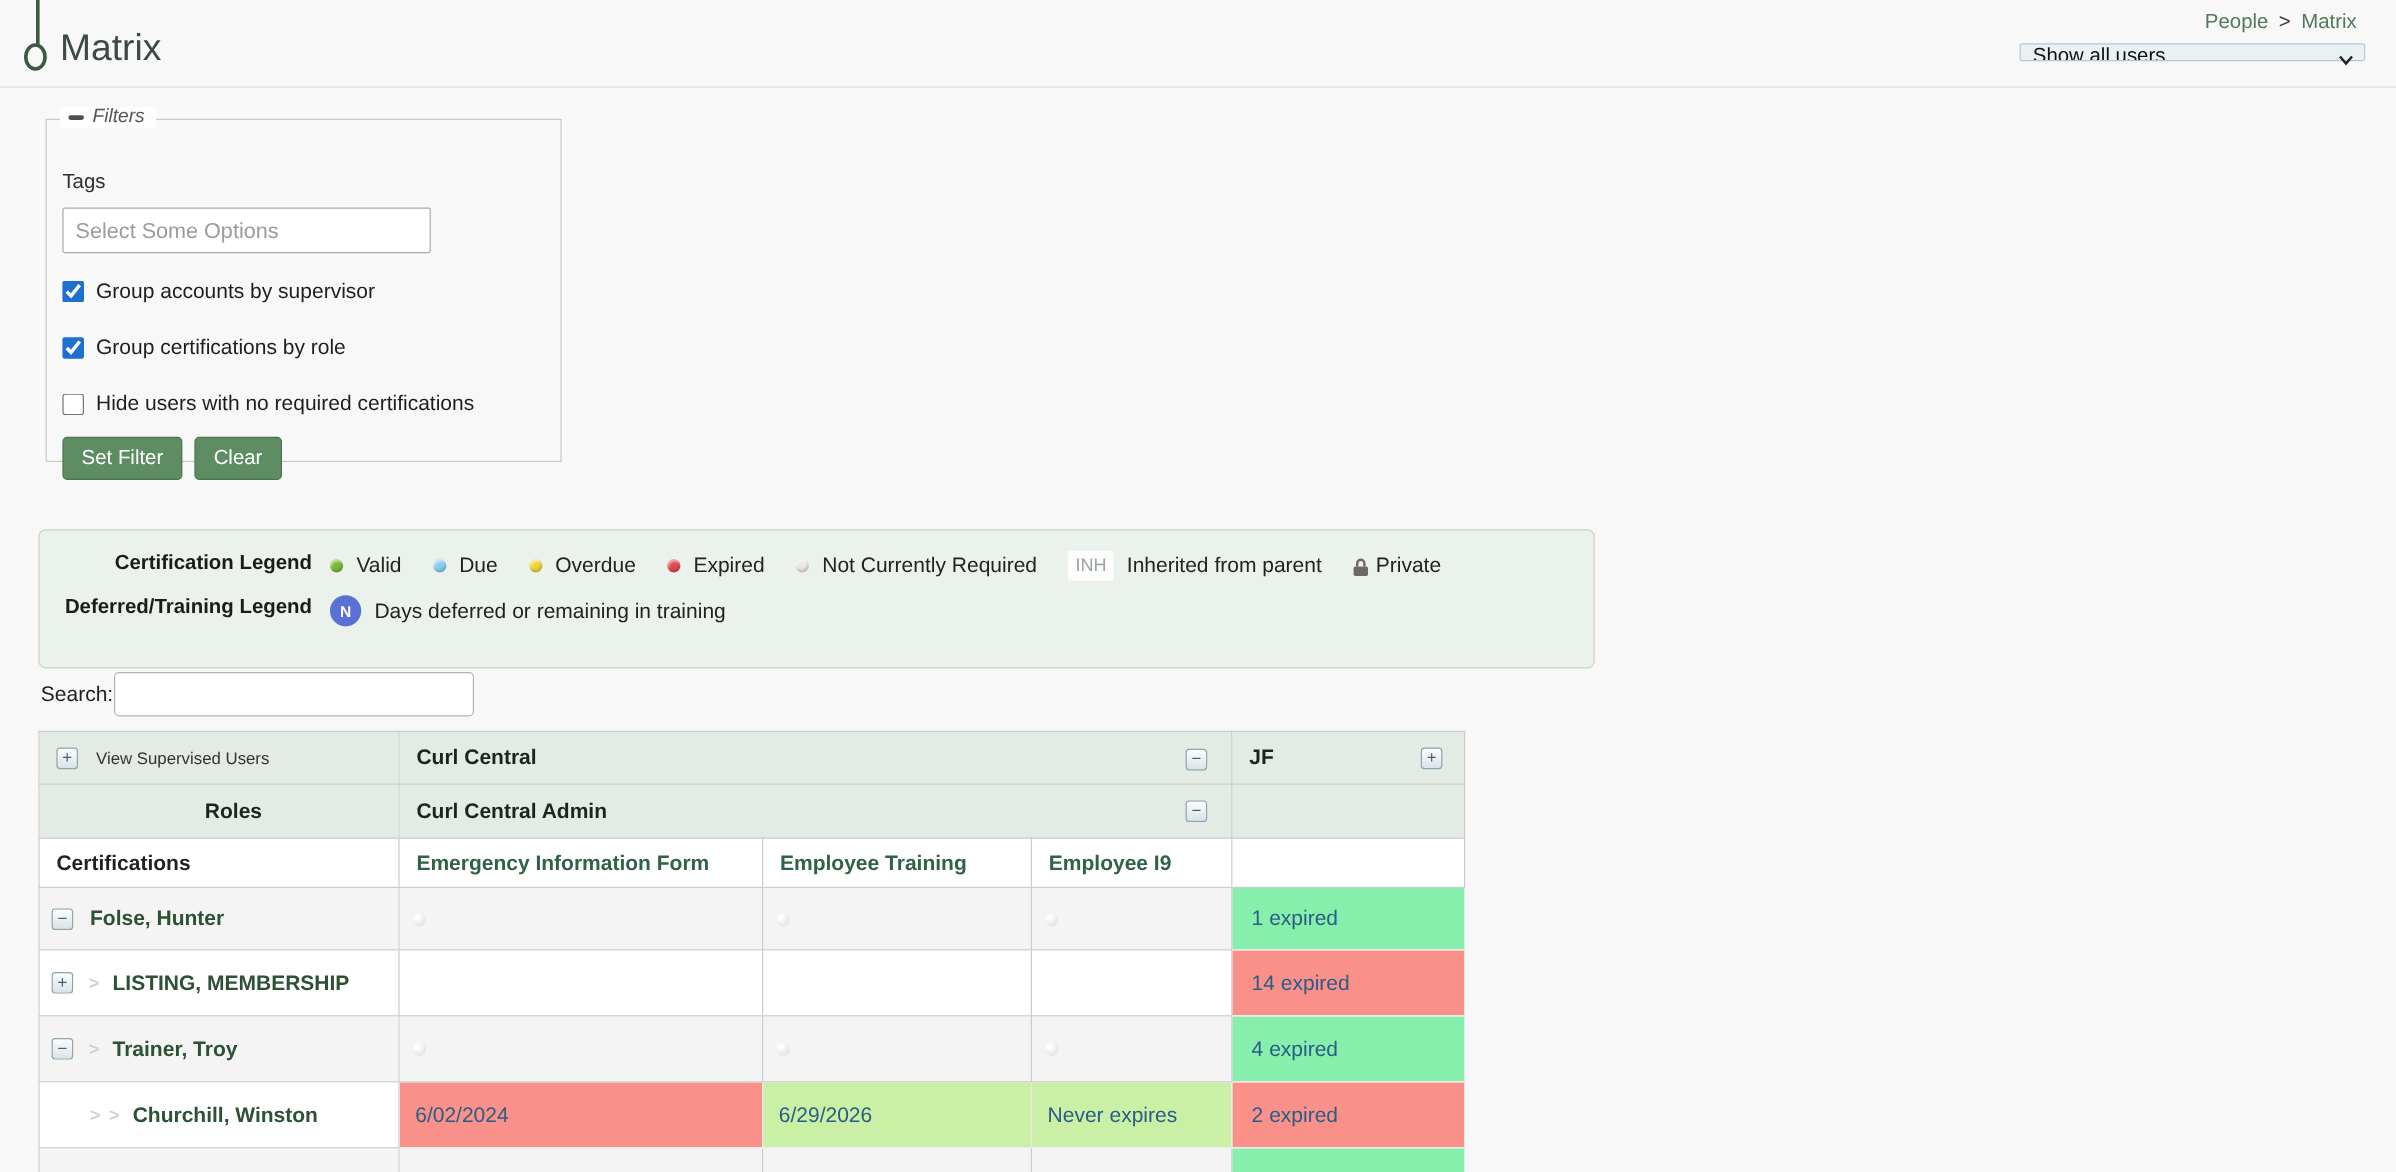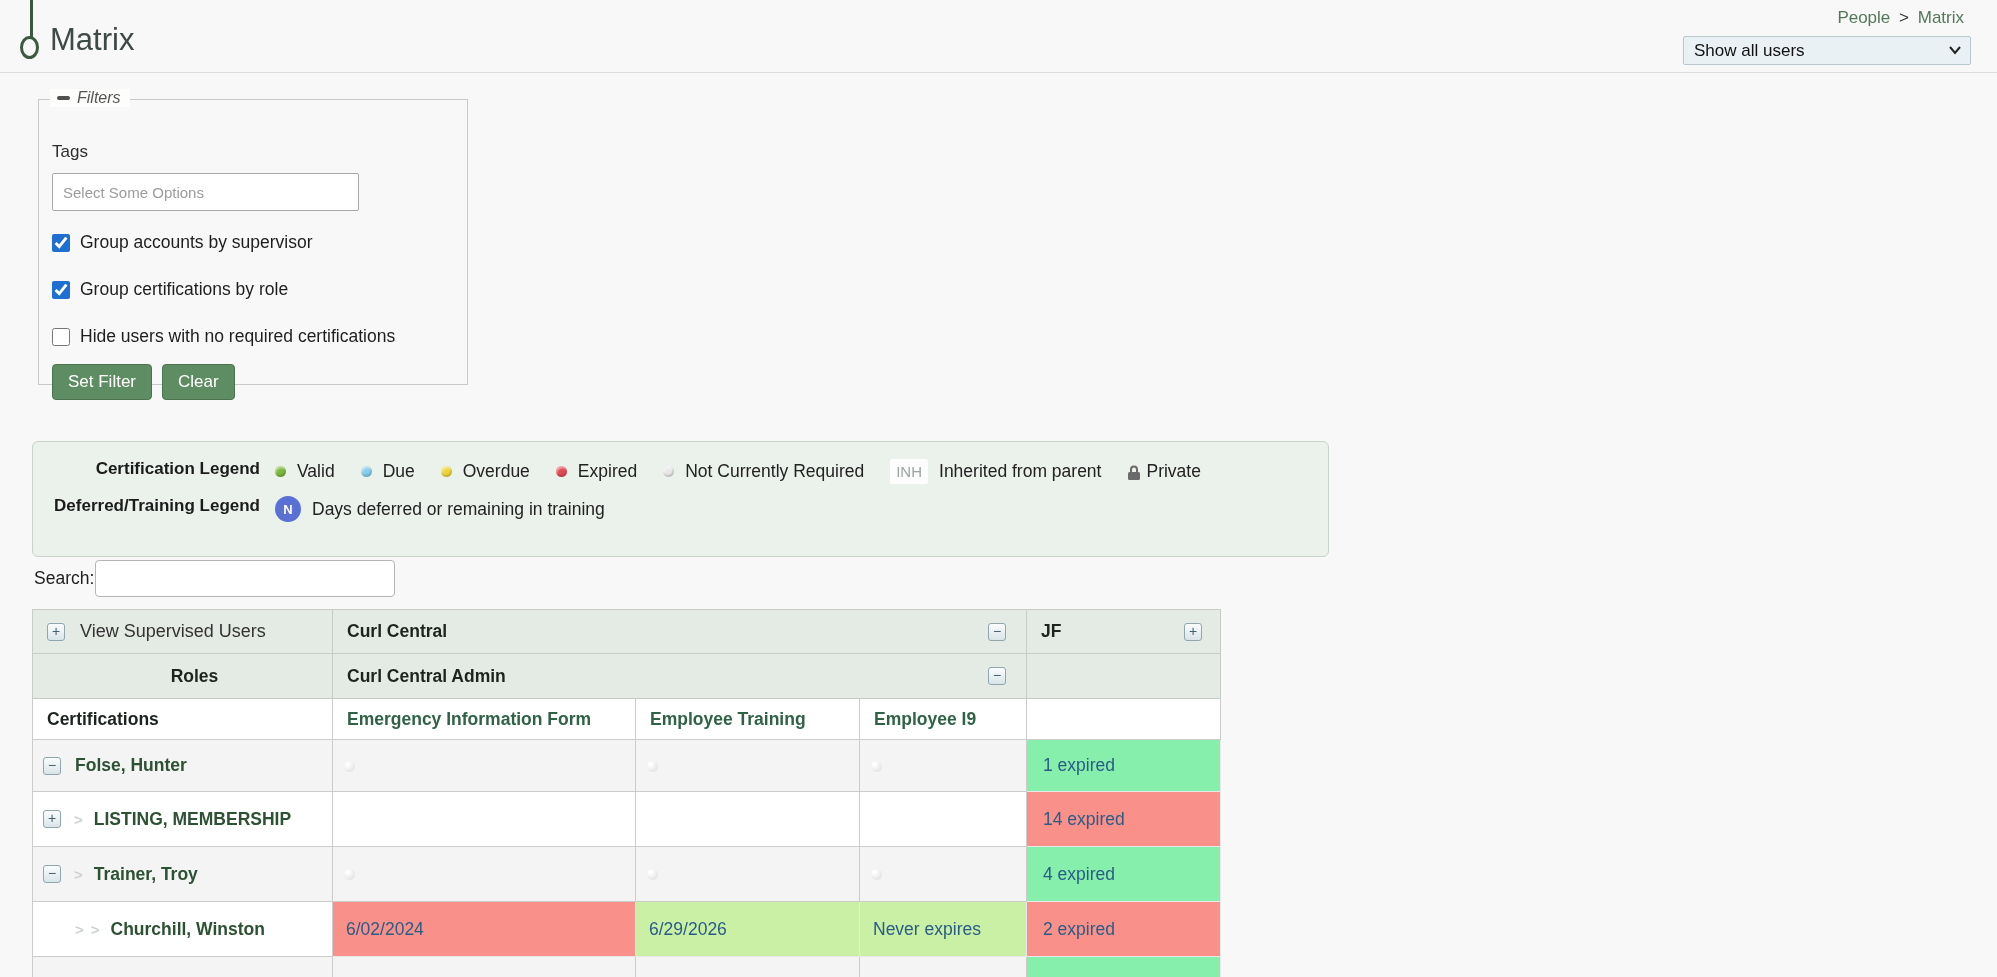--- a/index.html
+++ b/index.html
@@ -13,21 +13,21 @@
 
   
   .header { position: relative; height: 73px; border-bottom: 1px solid #dcdcdc; }
   .deco-line { position: absolute; left: 30px; top: 0; width: 3px; height: 38px; background: #3d5a40; }
   .deco-circle { position: absolute; left: 20px; top: 36px; width: 19px; height: 23px;
                  border: 3px solid #3d5a40; border-radius: 50%; background: transparent; }
   .page-title { position: absolute; left: 50px; top: 22px; font-size: 31px; font-weight: 400; color: #3e4a46; }
   .breadcrumb { position: absolute; top: 8px; right: 33px; font-size: 17px; }
   .breadcrumb .crumb { color: #55785a; }
   .breadcrumb .sep { color: #3a3a3a; margin: 0 4px; }
-  .scope-select-wrap { position: absolute; top: 36px; right: 26px; width: 288px; height: 29px; }
+  .scope-select-wrap { position: absolute; top: 36px; right: 26px; width: 288px; height: 15px; }
   .scope-select {
     width: 100%; height: 100%; appearance: none; -webkit-appearance: none;
     background: #e9f1f4; border: 1px solid #b9c8ce; border-radius: 2px;
     padding: 0 28px 0 10px; font-size: 17px; font-family: inherit; color: #111;
   }
   .select-chevron { position: absolute; right: 9px; top: 8px; pointer-events: none; }
 
   
   .filters-box {
     position: relative; margin: 26px 0 0 38px; width: 430px; height: 286px;
@@ -36,21 +36,21 @@
   .filters-legend {
     position: absolute; top: -11px; left: 11px; background: #fdfdfc;
     padding: 0 9px 0 7px; display: flex; align-items: center; gap: 7px;
     font-size: 16px; font-style: italic; color: #555;
   }
   .dash-icon { width: 13px; height: 4px; background: #4f4f4f; border-radius: 2px; display: inline-block; }
   .filters-inner { padding: 42px 0 0 13px; }
   .tags-label { font-size: 17px; color: #2e2e2e; margin-bottom: 11px; }
   .tags-input {
     width: 307px; height: 38px; border: 1px solid #a9a9a9; border-radius: 2px;
-    padding: 0 10px; font-size: 15px; font-family: inherit; color: #333; background: #fff;
+    padding: 0 10px; font-size: 18px; font-family: inherit; color: #333; background: #fff;
   }
   .tags-input::placeholder { color: #9b9b9b; }
   .checkbox-row { display: flex; align-items: center; gap: 10px; margin-top: 26px; font-size: 17.5px; color: #1e1e1e; }
   .checkbox-row:first-of-type { margin-top: 21px; }
   .checkbox-row input[type="checkbox"] { width: 18px; height: 18px; accent-color: #1e6fd0; margin: 0; flex-shrink: 0; }
   .filter-buttons { margin-top: 17px; display: flex; gap: 10px; }
   .btn-green {
     background: #5f8d63; color: #fff; border: 1px solid #4a734e; border-radius: 4px;
     font-size: 17px; font-family: inherit; padding: 7px 15px; cursor: pointer;
   }
@@ -95,21 +95,21 @@
   .matrix-table td { border: 1px solid #cccccc; padding: 0; vertical-align: middle; overflow: hidden; white-space: nowrap; }
   tr.hrow td { background: #e4eae4; border-color: #c6ccc6; }
   tr.hrow1 { height: 44px; }
   tr.hrow2 { height: 45px; }
   tr.crow  { height: 41px; }
   tr.drow0 { height: 52px; }
   tr.drow  { height: 55px; }
 
   .cell-flex { display: flex; align-items: center; }
   .just-between { justify-content: space-between; }
-  .hdr-plain { font-size: 18px; color: #333; }
+  .hdr-plain { font-size: 14px; color: #333; }
   .hdr-bold { font-weight: bold; color: #1d241f; }
   .cert-col-hdr { font-weight: bold; color: #2f6246; padding-left: 14px; }
   .expander {
     width: 18px; height: 18px; flex-shrink: 0;
     border: 1px solid #8fa6ad; border-radius: 3px;
     background: linear-gradient(#fbfdfe, #d9e4e8);
     color: #44606c; font-size: 14px; line-height: 15px; text-align: center; cursor: pointer;
   }
   .chev { color: #ccd2d4; font-size: 15px; font-weight: bold; flex-shrink: 0; }
   .user-name { font-weight: bold; color: #2d5133; }
@@ -240,21 +240,21 @@
 
   <tbody>
       <tr class="hrow hrow1">
     <td>
       <div class="cell-flex" style="padding-left:14px; gap:15px;">
         <span class="expander">+</span>
         <span class="hdr-plain">View Supervised Users</span>
       </div>
     </td>
     <td colspan="3">
-      <div class="cell-flex just-between" style="padding:0 20px 0 14px;">
+      <div class="cell-flex just-between" style="padding:0 20px 0 14px;align-items:flex-end;">
         <span class="hdr-bold">Curl Central</span>
         <span class="expander">−</span>
       </div>
     </td>
     <td>
       <div class="cell-flex just-between" style="padding:0 18px 0 14px;">
         <span class="hdr-bold">JF</span>
         <span class="expander">+</span>
       </div>
     </td>

